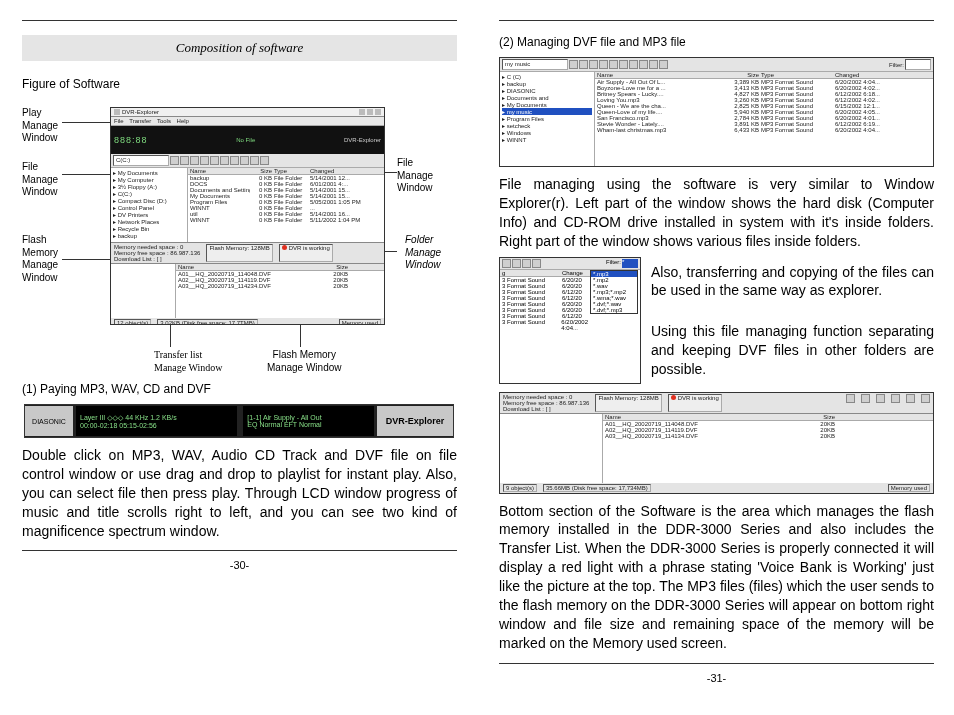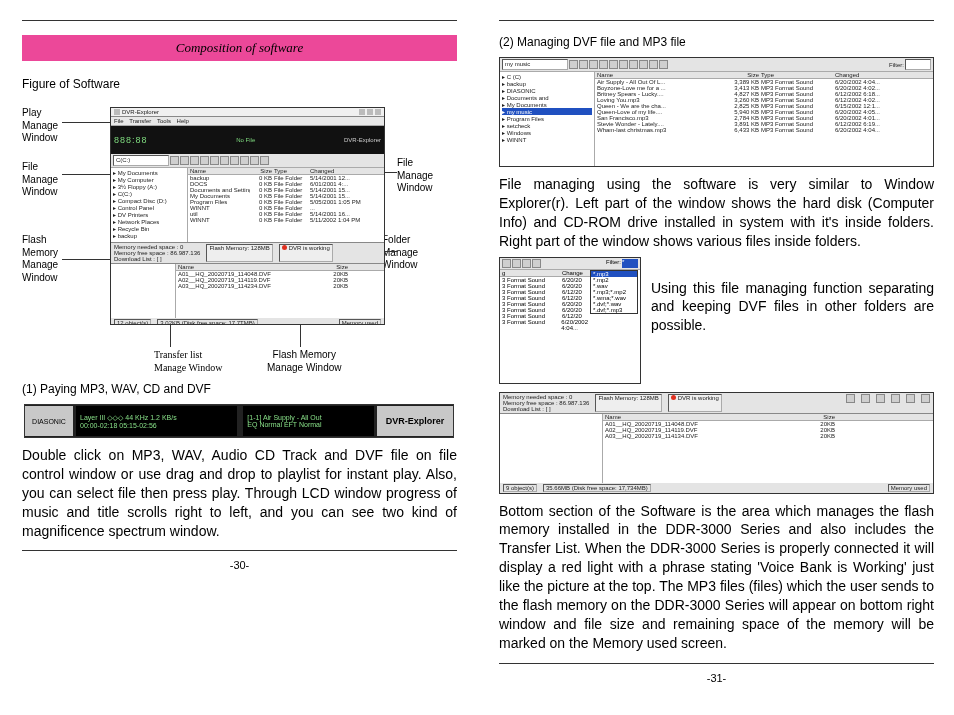--- a/index.html
+++ b/index.html
@@ -25,21 +25,21 @@
   .hr-top, .hr-bottom {
     border: none;
     border-top: 1px solid #333;
     margin: 0;
   }
   .hr-top { margin-bottom: 14px; }
   .hr-bottom { margin-top: 10px; }
 
   
   .heading-bar {
-    background: #ec4899;
+    background: #e5e5e5;
     color: #000;
     font-style: italic;
     font-family: "Times New Roman", serif;
     font-size: 13px;
     padding: 5px 0;
     text-align: center;
     margin-bottom: 16px;
   }
   .subhead {
     font-size: 12px;
@@ -311,21 +311,21 @@
     <div class="label" style="left:0; top:62px; white-space:pre;">File
 Manage
 Window</div>
     <div class="label" style="left:0; top:135px; white-space:pre;">Flash
 Memory
 Manage
 Window</div>
     <div class="label" style="left:375px; top:58px; white-space:pre;">File
 Manage
 Window</div>
-    <div class="label" style="left:360px; top:135px; white-space:pre;">Folder
+    <div class="label" style="left:383px; top:135px; white-space:pre;font-style:italic;">Folder
 Manage
 Window</div>
     <div class="label" style="left:132px; top:250px; white-space:pre; text-align:left;font-family:Liberation Serif, serif;">Transfer list
 Manage Window</div>
     <div class="label" style="left:245px; top:250px; white-space:pre; text-align:center;">Flash Memory
 Manage Window</div>
 
     <div class="connector h" style="left:40px; top:23px; width:48px;"></div>
     <div class="connector h" style="left:40px; top:75px; width:48px;"></div>
     <div class="connector h" style="left:40px; top:160px; width:48px;"></div>
@@ -650,20 +650,21 @@
               <span class="fc2">6/12/20</span>
             </div>
           <div class="rw">
               <span class="fc1">3 Format Sound</span>
               <span class="fc2">6/20/2002 4:04...</span>
             </div>
         </div>
       </div>
     </div>
     <div class="fig3-text">
+      <p class="body">Also, transferring and copying of the files can be used in the same way as explorer.</p>
       <p class="body" style="margin-bottom:0;margin-top:22px;">Using this file managing function separating and keeping DVF files in other folders are possible.</p>
     </div>
   </div>
 
 
   <div class="fig fig4">
     <div class="mid-status">
       <div>
         <div>Memory needed space : 0</div>
         <div>Memory free space :        86.987.136</div>

